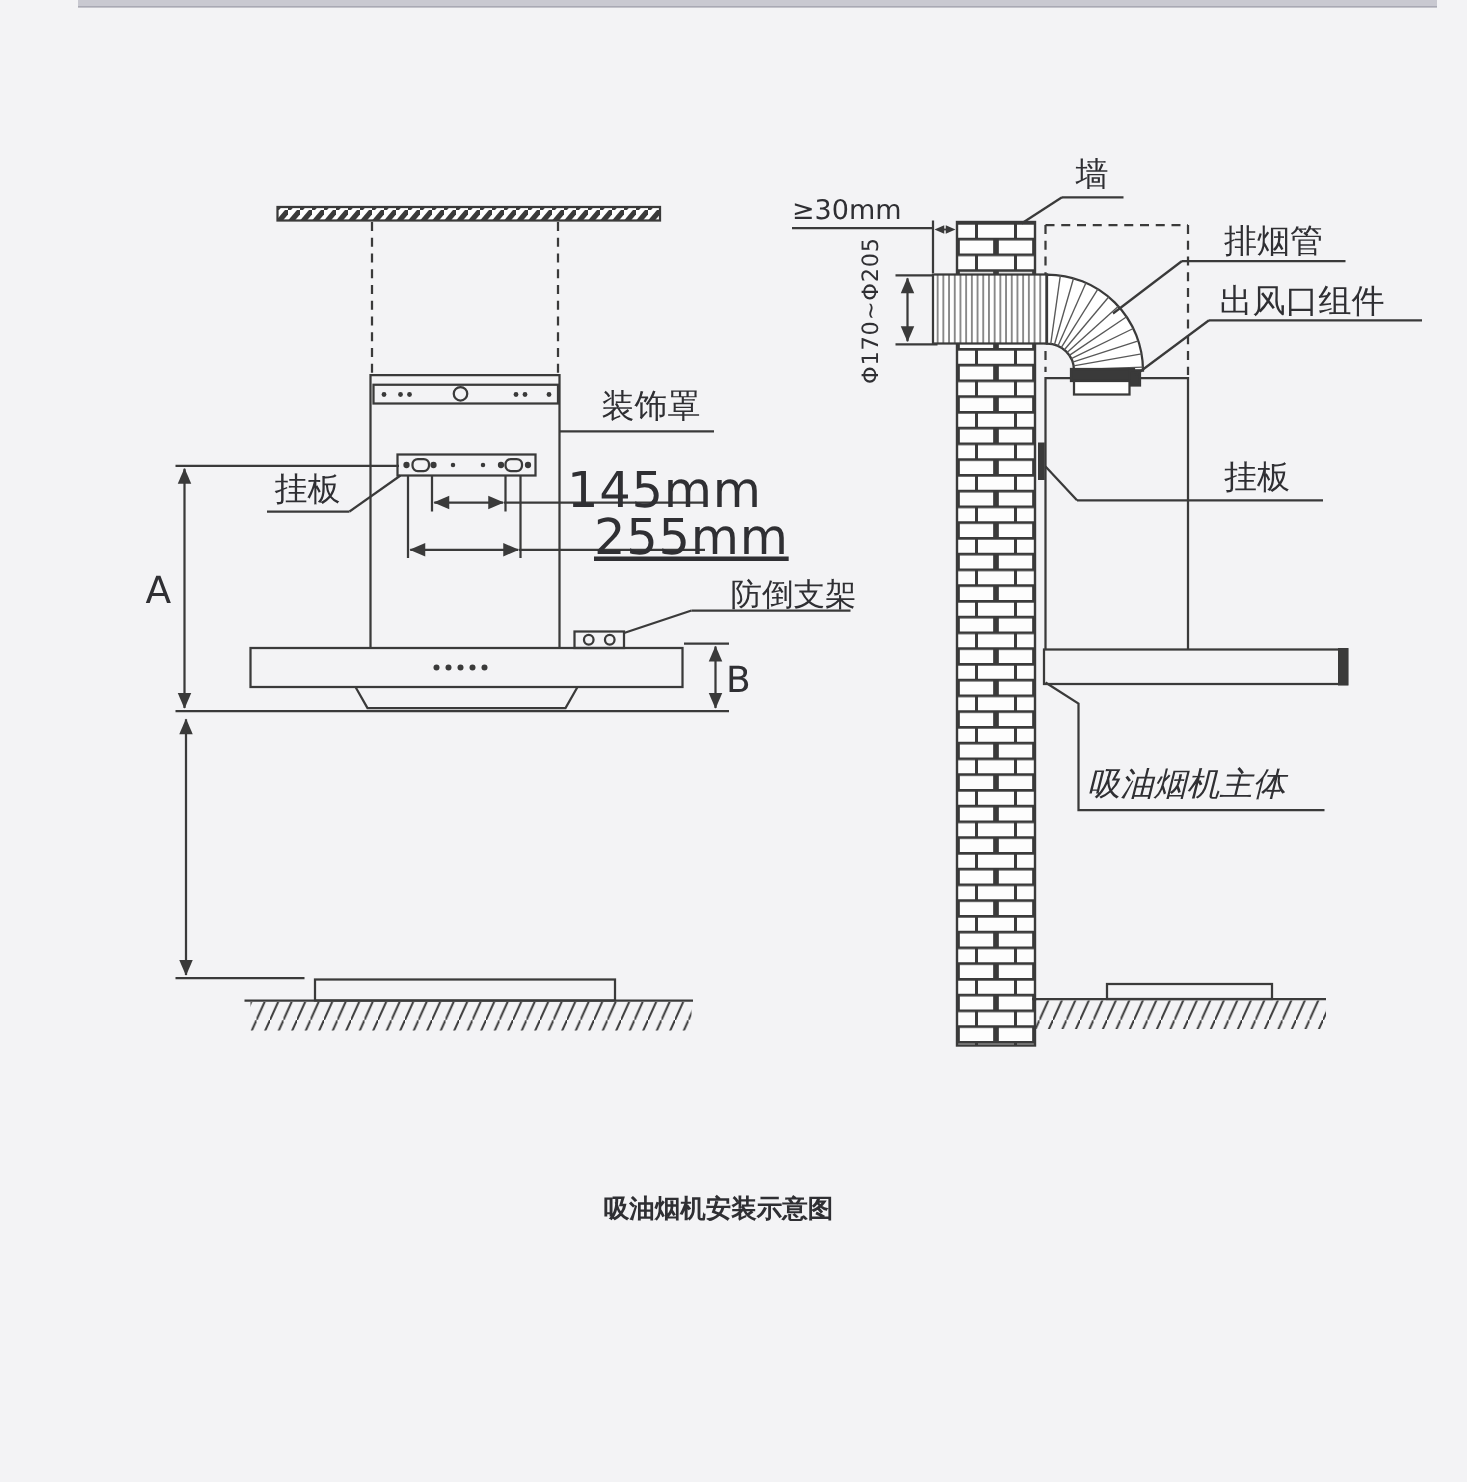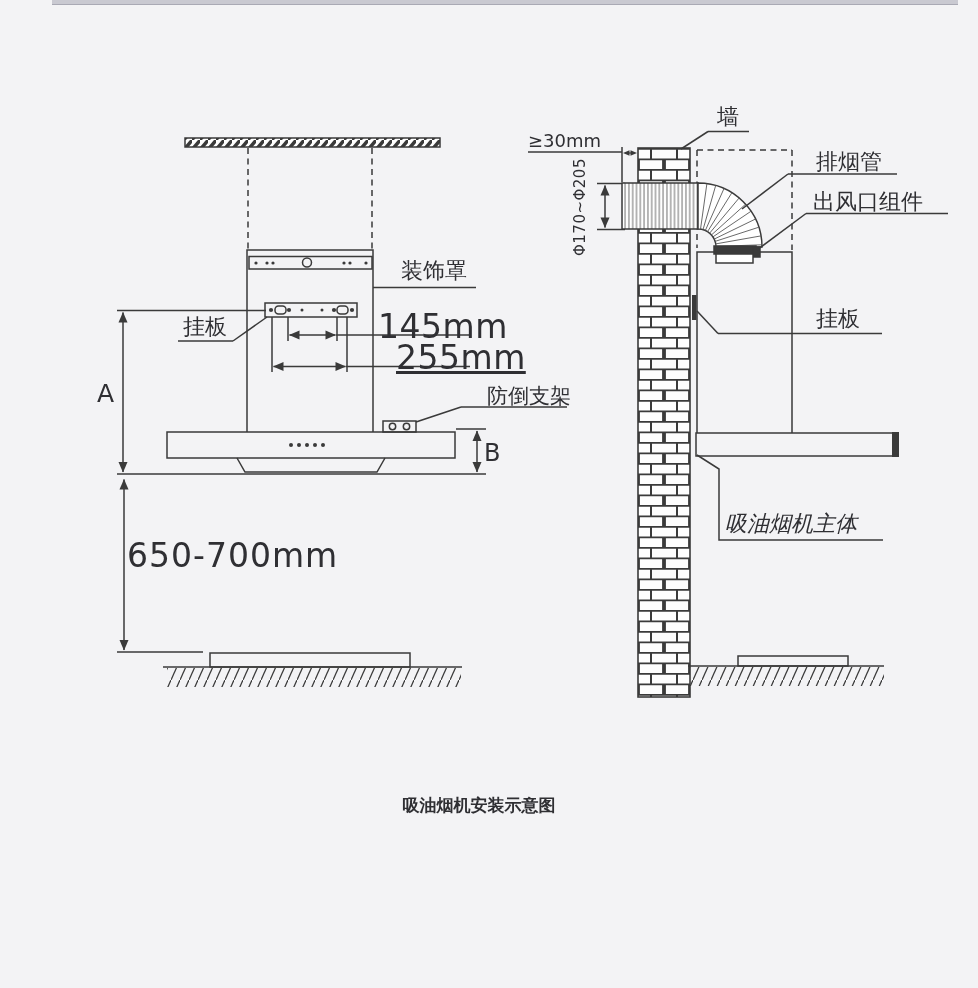--- a/index.html
+++ b/index.html
@@ -227,21 +227,20 @@
   <div class="lbl fs26 dimtxt" style="left:378px;top:308px;">145mm</div>
 
   <div class="lbl fs26 dimtxt" style="left:396px;top:339px;text-decoration:underline;">255mm</div>
 
   <div class="lbl" style="left:97px;top:380px;font-size:25px;">A</div>
 
   <div class="lbl" style="left:463px;top:384px;font-size:21px;margin-left:24px;">防倒支架</div>
 
   <div class="lbl" style="left:484px;top:440px;font-size:24px;">B</div>
 
-  <div class="lbl big" style="left:127px;top:537px;">650-700mm</div>
 
   <div class="lbl fs22 c" style="left:706px;top:104px;width:44px;">墙</div>
 
   <div class="lbl" style="left:528px;top:131px;font-size:18px;">≥30mm</div>
 
   <div class="phi">Φ170~Φ205</div>
 
   <div class="lbl fs22" style="left:816px;top:149px;">排烟管</div>
 
   <div class="lbl fs22" style="left:813px;top:189px;">出风口组件</div>

